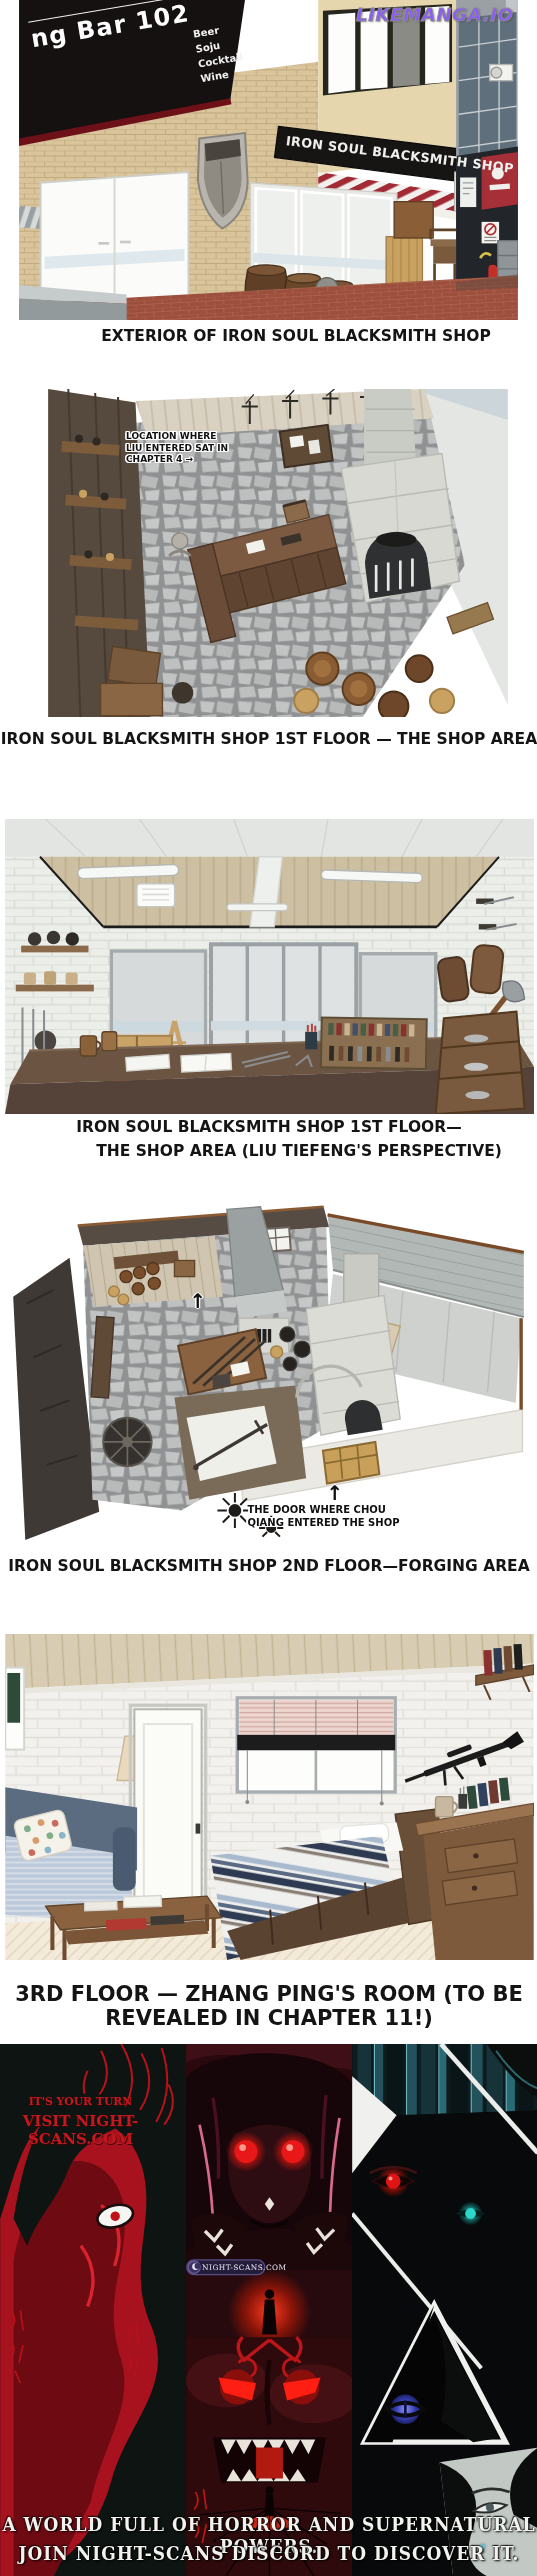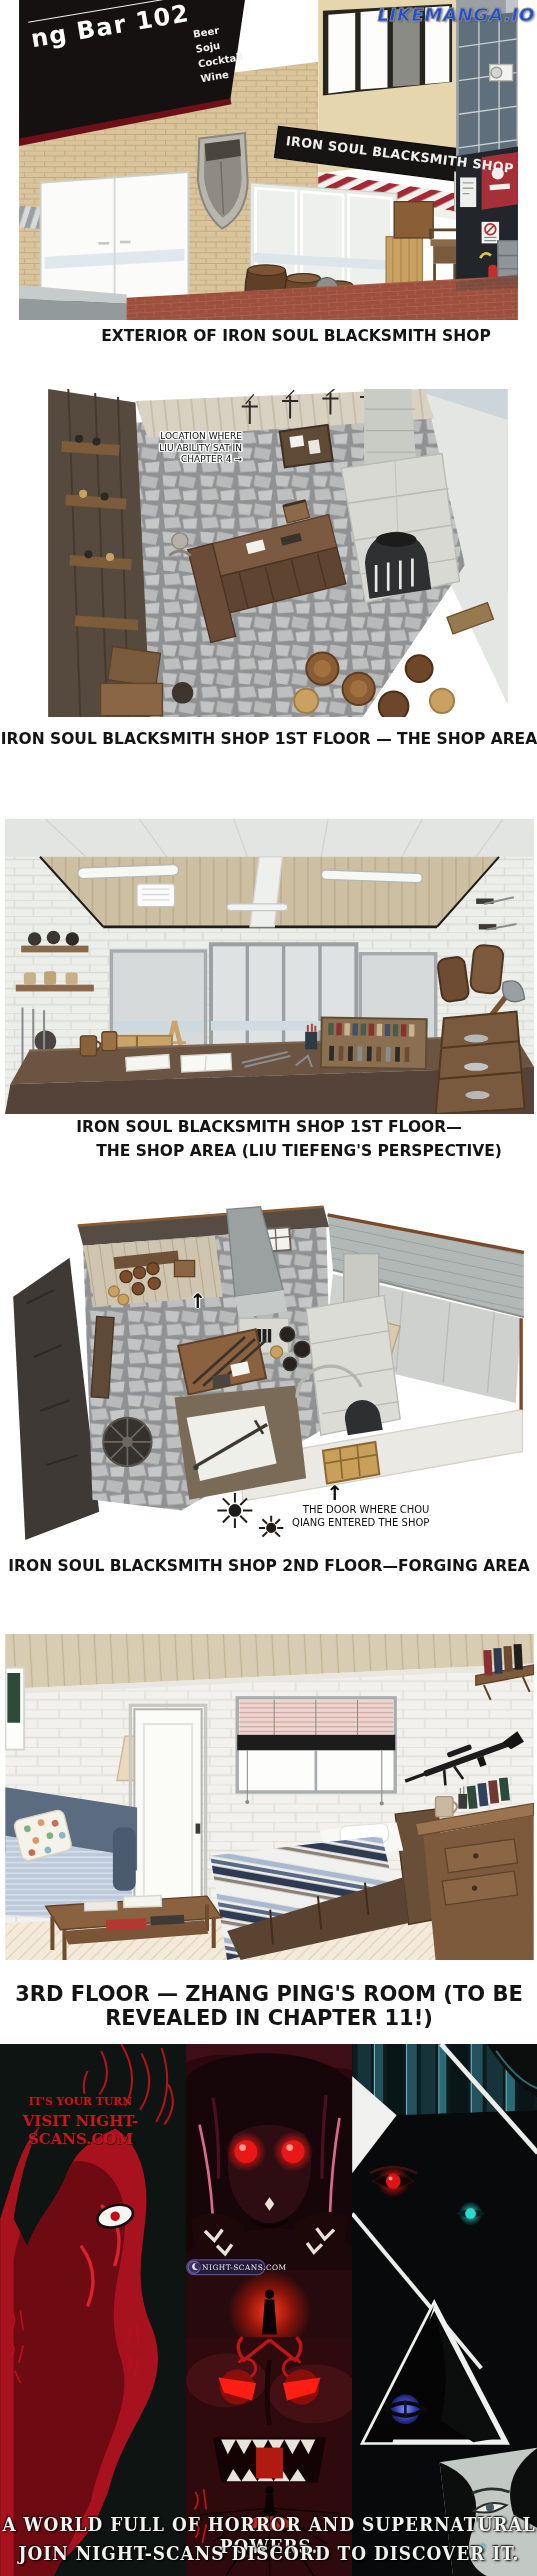--- a/index.html
+++ b/index.html
@@ -2,27 +2,27 @@
 <html style="font-size:10.8px"><head>
 <meta charset="utf-8">
 <style>
   html,body{margin:0;padding:0;background:#ffffff;}
   #page{position:relative;width:538px;height:2576px;background:#ffffff;overflow:hidden;
         font-family:"DejaVu Sans",sans-serif;}
   .scene{position:absolute;overflow:hidden;background:#fff;}
   svg{display:block;}
   .caption{position:absolute;left:0;width:538px;text-align:center;font-weight:700;
            color:#141414;font-size:15.5px;letter-spacing:0px;font-family:"DejaVu Sans",sans-serif;}
-  .maplabel{position:absolute;text-align:right;font-weight:400;color:#101010;line-height:1.28;
+  .maplabel{position:absolute;text-align:left;font-weight:700;color:#101010;line-height:1.28;
     text-shadow:-1.3px 0 #fff,1.3px 0 #fff,0 -1.3px #fff,0 1.3px #fff,-1.3px -1.3px #fff,1.3px 1.3px #fff,-1.3px 1.3px #fff,1.3px -1.3px #fff;}
   .maparrow{position:absolute;font-weight:700;color:#101010;
     text-shadow:-1.3px 0 #fff,1.3px 0 #fff,0 -1.3px #fff,0 1.3px #fff;}
   
-  .watermark{position:absolute;top:4px;left:356px;width:179px;text-align:right;
-    font-style:italic;font-weight:900;font-size:18px;color:#1d4ed8;letter-spacing:0.7px;
+  .watermark{position:absolute;top:4px;left:356px;width:179px;
+    font-style:italic;font-weight:900;font-size:18px;color:#8b5cf6;letter-spacing:0.7px;
     -webkit-text-stroke:0.8px #8d8d8d;text-shadow:1.3px 1.3px 2px rgba(70,70,70,.55);}
   .barsign-text{position:absolute;left:5.4px;top:-2.7px;width:215px;transform:rotate(-9.5deg);
     transform-origin:0 0;color:#fff;font-weight:700;}
   .bs-top{text-align:right;padding-right:47px;font-size:20px;letter-spacing:1.3px;}
   .bs-rule{border-top:1.7px solid #f2f2f2;width:195px;margin:1.3px 0 2.7px 0;}
   .bs-main{font-size:24px;letter-spacing:1.3px;}
   .bs-items{position:absolute;left:173px;top:27px;transform:rotate(-9.5deg);transform-origin:0 0;
     font-size:10px;line-height:15px;font-weight:700;color:#f2f2f2;}
   .shopsign{position:absolute;left:268px;top:133px;width:215px;transform:rotate(7deg);
     transform-origin:0 0;color:#efefec;font-weight:700;font-size:12.8px;letter-spacing:0.3px;white-space:nowrap;}
@@ -276,21 +276,21 @@
       <g>
         <rect x="596" y="328" width="64" height="26" fill="#97794f" stroke="#6e522f" stroke-width="2" transform="rotate(-20 628 341)"></rect>
       </g>
       <g>
         <circle cx="196" cy="226" r="12" fill="#b5b0a8" stroke="#8a857d" stroke-width="2"></circle>
         <path d="M180,248 q16,-14 32,0" stroke="#8a857d" stroke-width="4" fill="none"></path>
       </g>
     </svg>
     <div class="maplabel" style="left:78px;top:42px;width:116px;font-size:9px;">
       <div>LOCATION WHERE</div>
-      <div>LIU ABILITY SAT IN</div>
+      <div>LIU ENTERED SAT IN</div>
       <div>CHAPTER 4 →</div>
     </div>
   </section>
   <div class="caption" style="top:730px;">IRON SOUL BLACKSMITH SHOP 1ST FLOOR — THE SHOP AREA</div>
 
   <section class="scene" id="scene3" style="left:5.4px;top:819px;width:529px;height:295px;">
     <svg width="529" height="295" viewBox="0 0 786 438">
       <defs>
         <pattern id="s3blocks" width="56" height="24" patternUnits="userSpaceOnUse">
           <rect width="56" height="24" fill="#eceeea"></rect>

